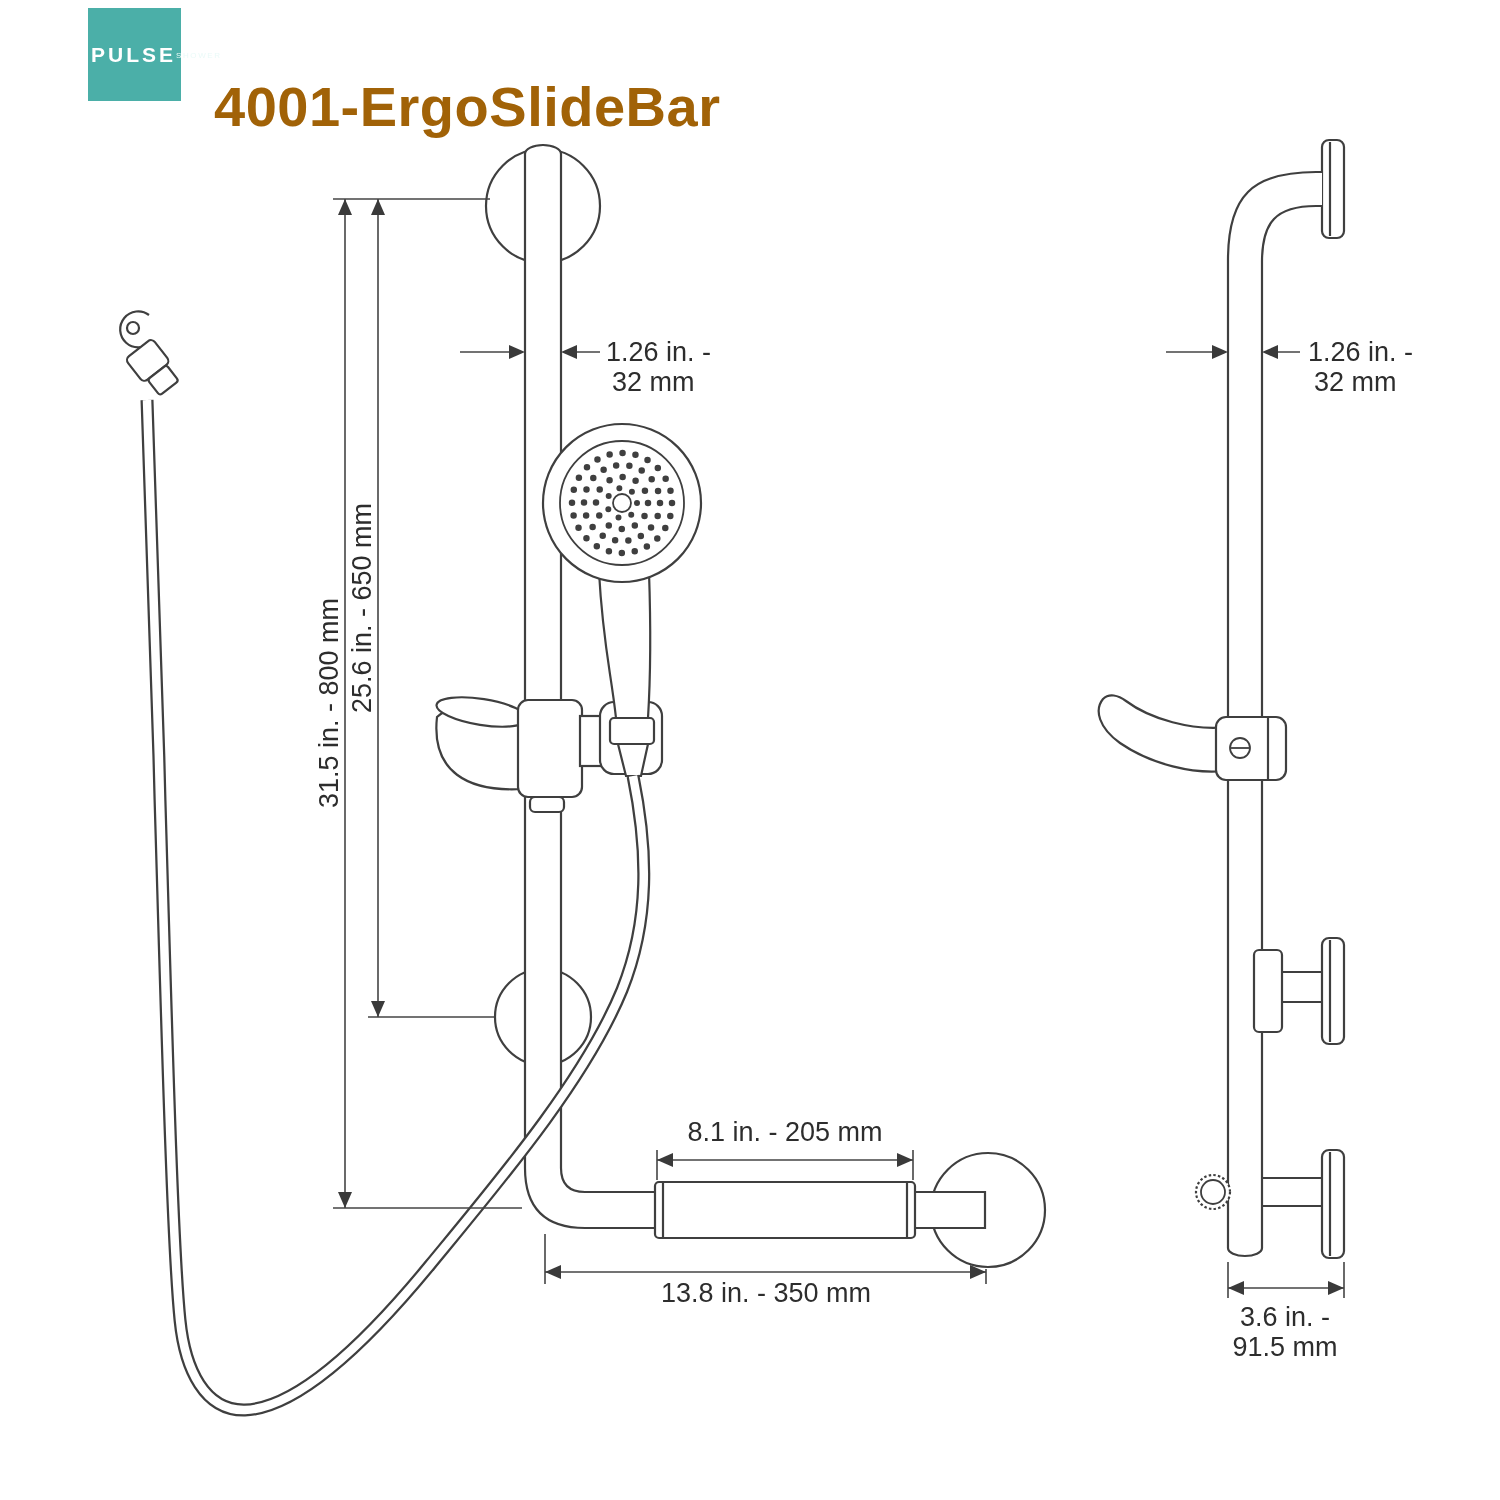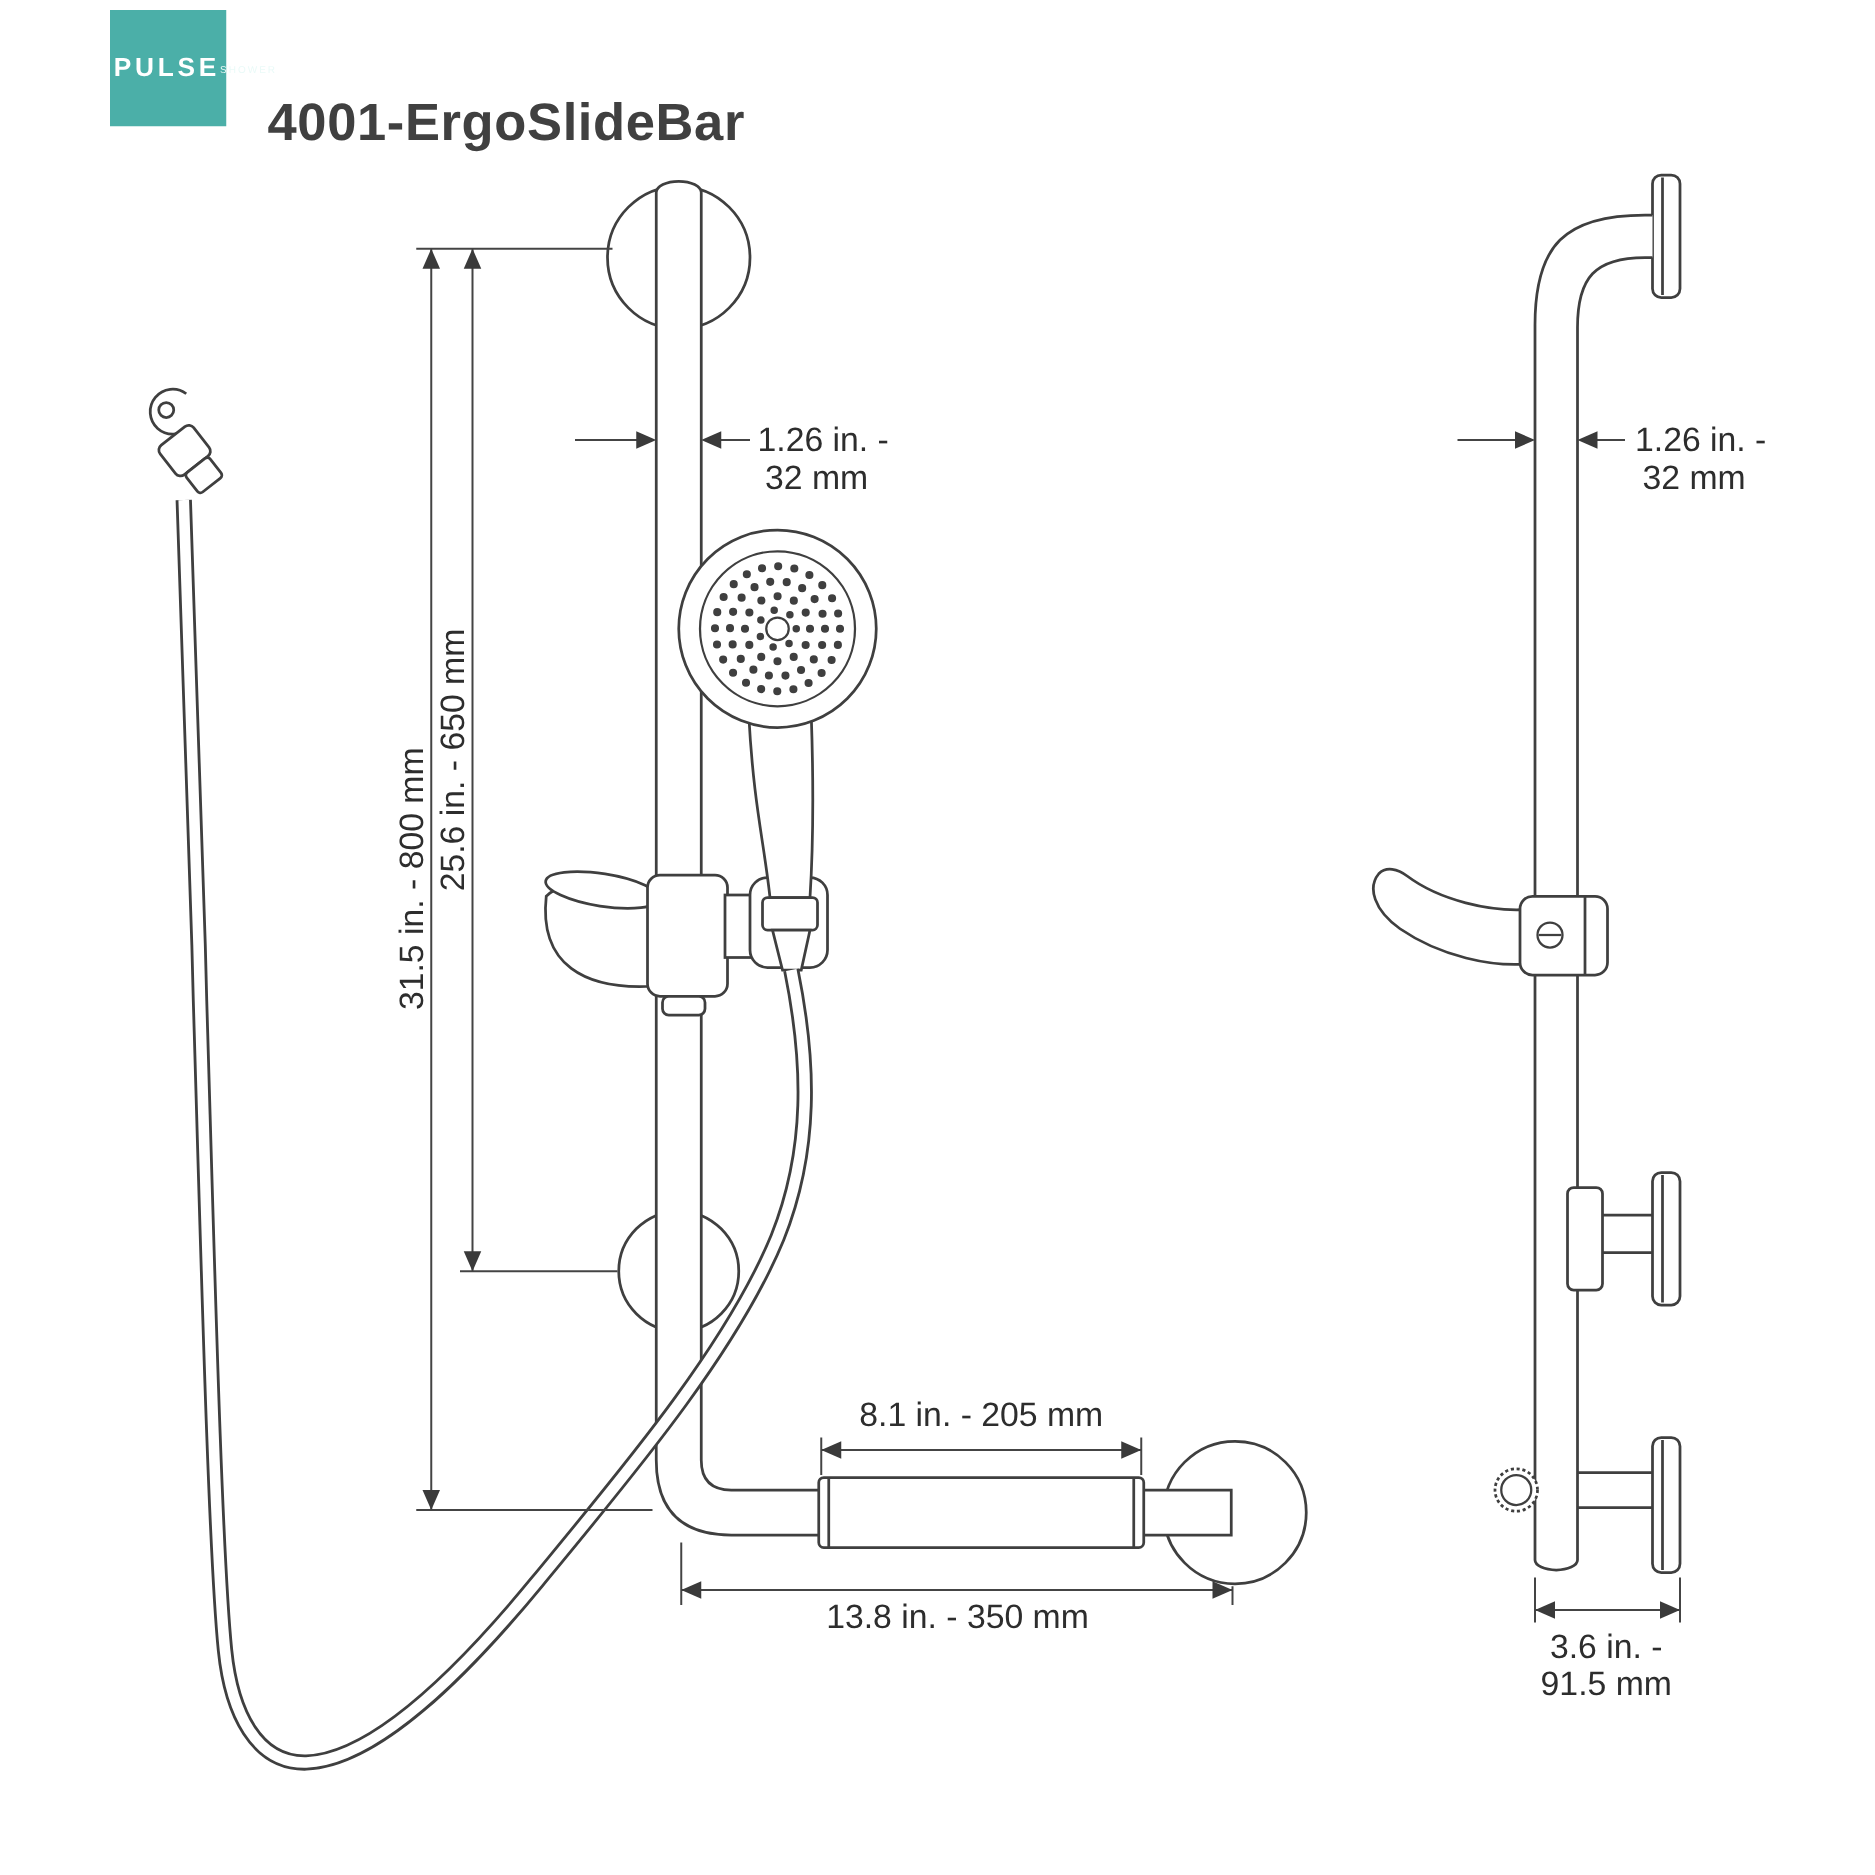--- a/index.html
+++ b/index.html
@@ -12,21 +12,21 @@
     background:#4BAFA8; color:#fff;
     display:flex; flex-direction:row; align-items:center;
   }
   .logo-wave { margin-top:7px; width:34px; height:34px; }
   .logo-name { font-size:21px; font-weight:bold; letter-spacing:3px; margin-top:1px; text-indent:3px; }
   .logo-sub { font-size:8px; letter-spacing:1.6px; margin-top:2px; color:#eafaf8; }
   .logo-sub .bold { font-weight:bold; color:#ffffff; }
 
   .title {
     position:absolute; left:214px; top:74px;
-    font-size:42px; font-weight:bold; color:#404040; letter-spacing:0.5px;
+    font-size:56px; font-weight:bold; color:#a16207; letter-spacing:0.5px;
   }
 
   svg.drawing { position:absolute; left:0; top:0; width:1500px; height:1500px; }
   .obj { stroke:#3F3F3F; fill:none; stroke-width:2.2px; }
   .dim-line { stroke:#444444; stroke-width:1.6px; fill:none; }
   .dim-arrow { fill:#3a3a3a; stroke:none; }
   .dim-text { font-family:"Liberation Sans", sans-serif; font-size:27px; fill:#2D2D2D; stroke:none; }
 </style>
 </head>
 <body>

